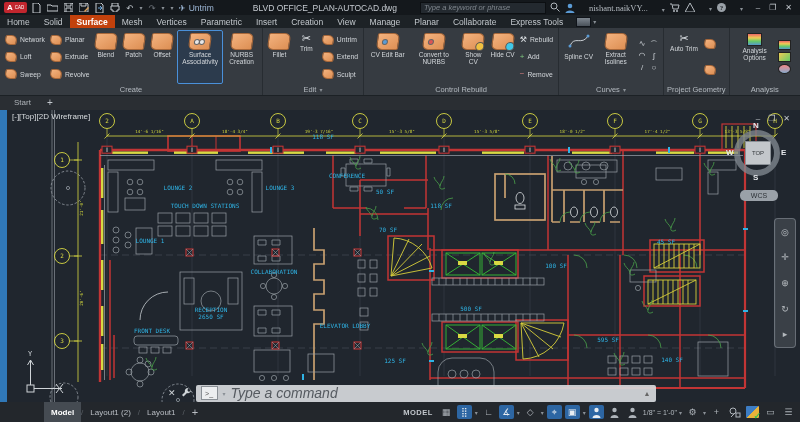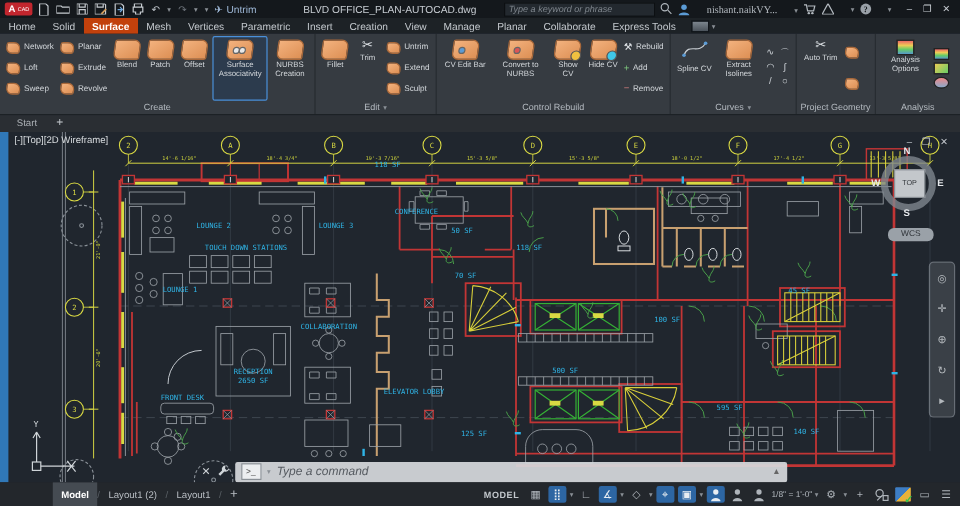--- a/index.html
+++ b/index.html
@@ -79,21 +79,21 @@
           display:flex;flex-direction:column;align-items:center;justify-content:space-around;
           color:rgba(220,224,228,.75);font-size:9px;}
   #dwgctl{position:absolute;right:10px;top:4px;display:flex;gap:8px;font-size:8px;color:#c3c8cd;z-index:6;}
   
   #cmdrow{position:absolute;left:168px;top:274px;height:18px;display:flex;align-items:center;gap:5px;z-index:7;}
   #cmdrow .cic{color:#cfd4d8;font-size:9px;}
   #cmdbar{width:450px;height:17px;background:rgba(213,216,219,.93);border-radius:2px;display:flex;
           align-items:center;gap:5px;padding:0 5px;color:#4a4f54;}
   #cmdbar .ico{width:15px;height:12px;background:#eceef0;border:1px solid #8a9096;font-size:7px;
                display:flex;align-items:center;justify-content:center;color:#555;}
-  #cmdtext{font-size:10px;font-style:italic;color:#555a60;flex:1;}
+  #cmdtext{font-size:14px;font-style:italic;color:#555a60;flex:1;}
   #cmdup{font-size:7px;color:#666;}
   
   #bottombar{top:402px;height:20px;background:#23272c;font-size:8px;z-index:30;padding:0 4px;}
   .ltab{padding:0 7px;color:#b9bec4;display:flex;align-items:center;height:20px;}
   .ltab.active{background:#454b52;color:#fff;font-weight:bold;}
   .lsep{color:#5a6066;}
   #stright{margin-left:auto;display:flex;align-items:center;gap:3px;}
   .stbtn{min-width:13px;height:14px;display:flex;align-items:center;justify-content:center;
          color:#aeb4ba;font-size:9px;border-radius:2px;padding:0 1px;}
   .stbtn.on{background:#2d66a3;color:#e8edf2;}

